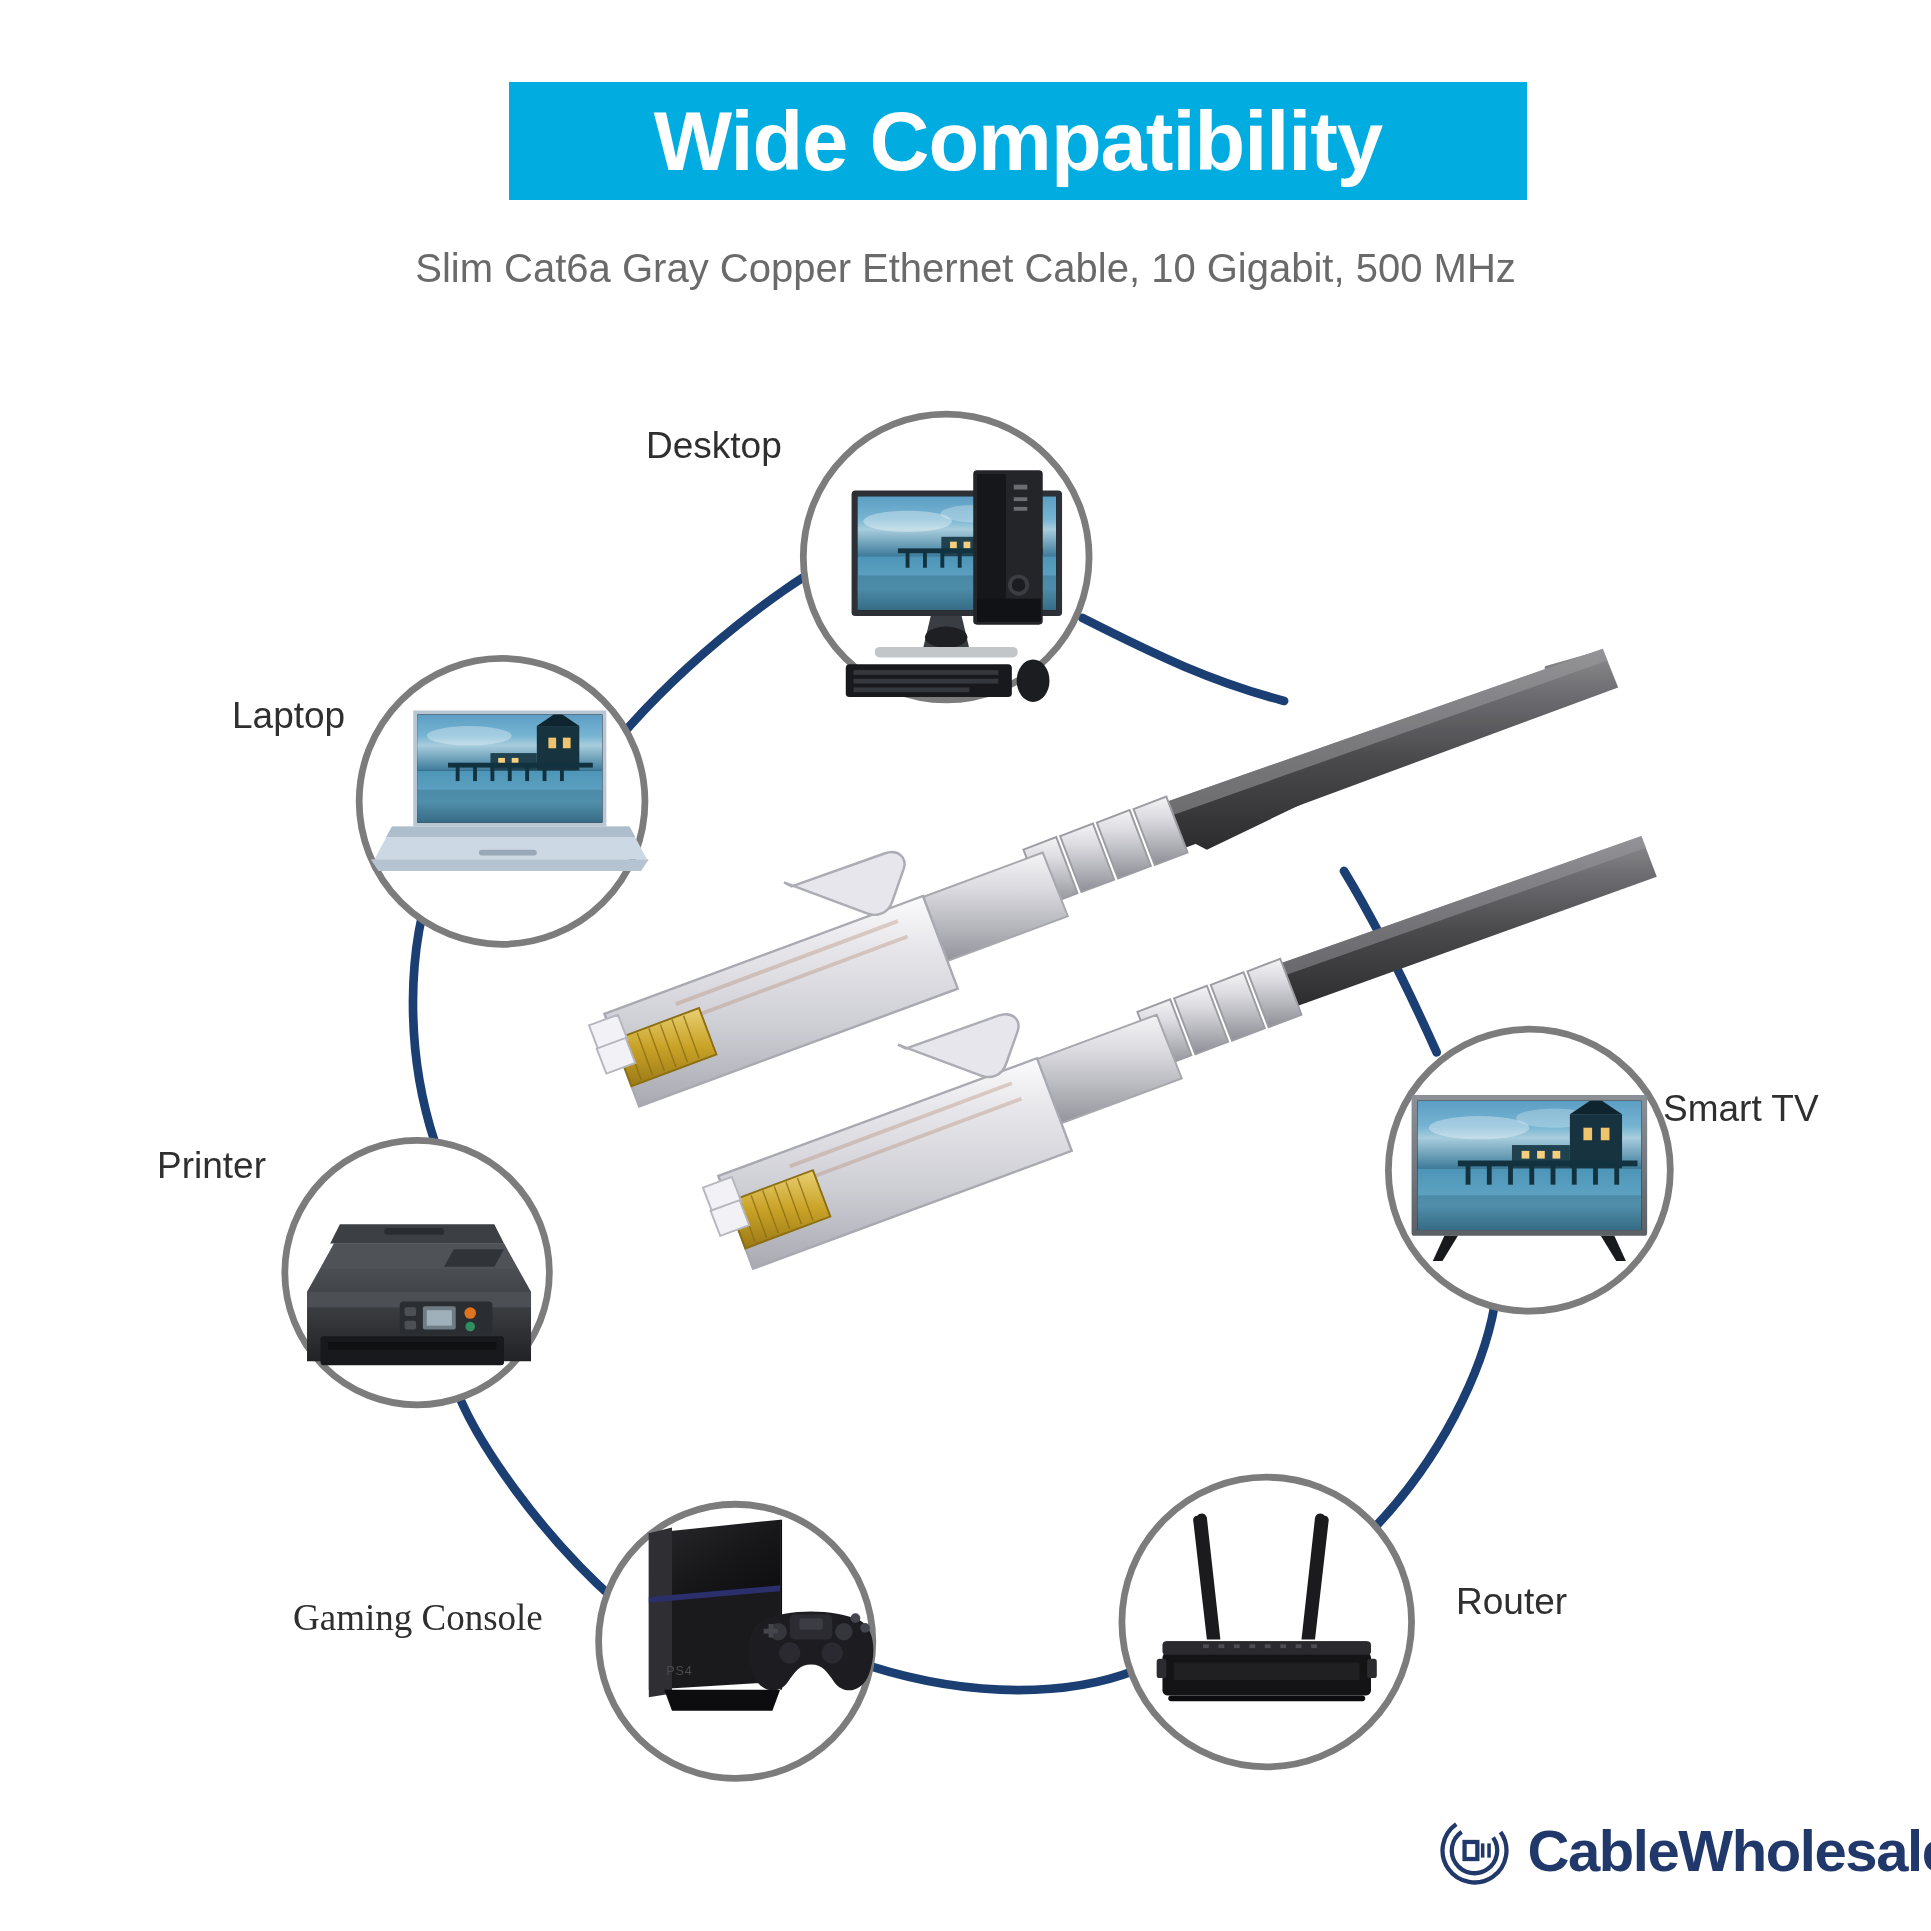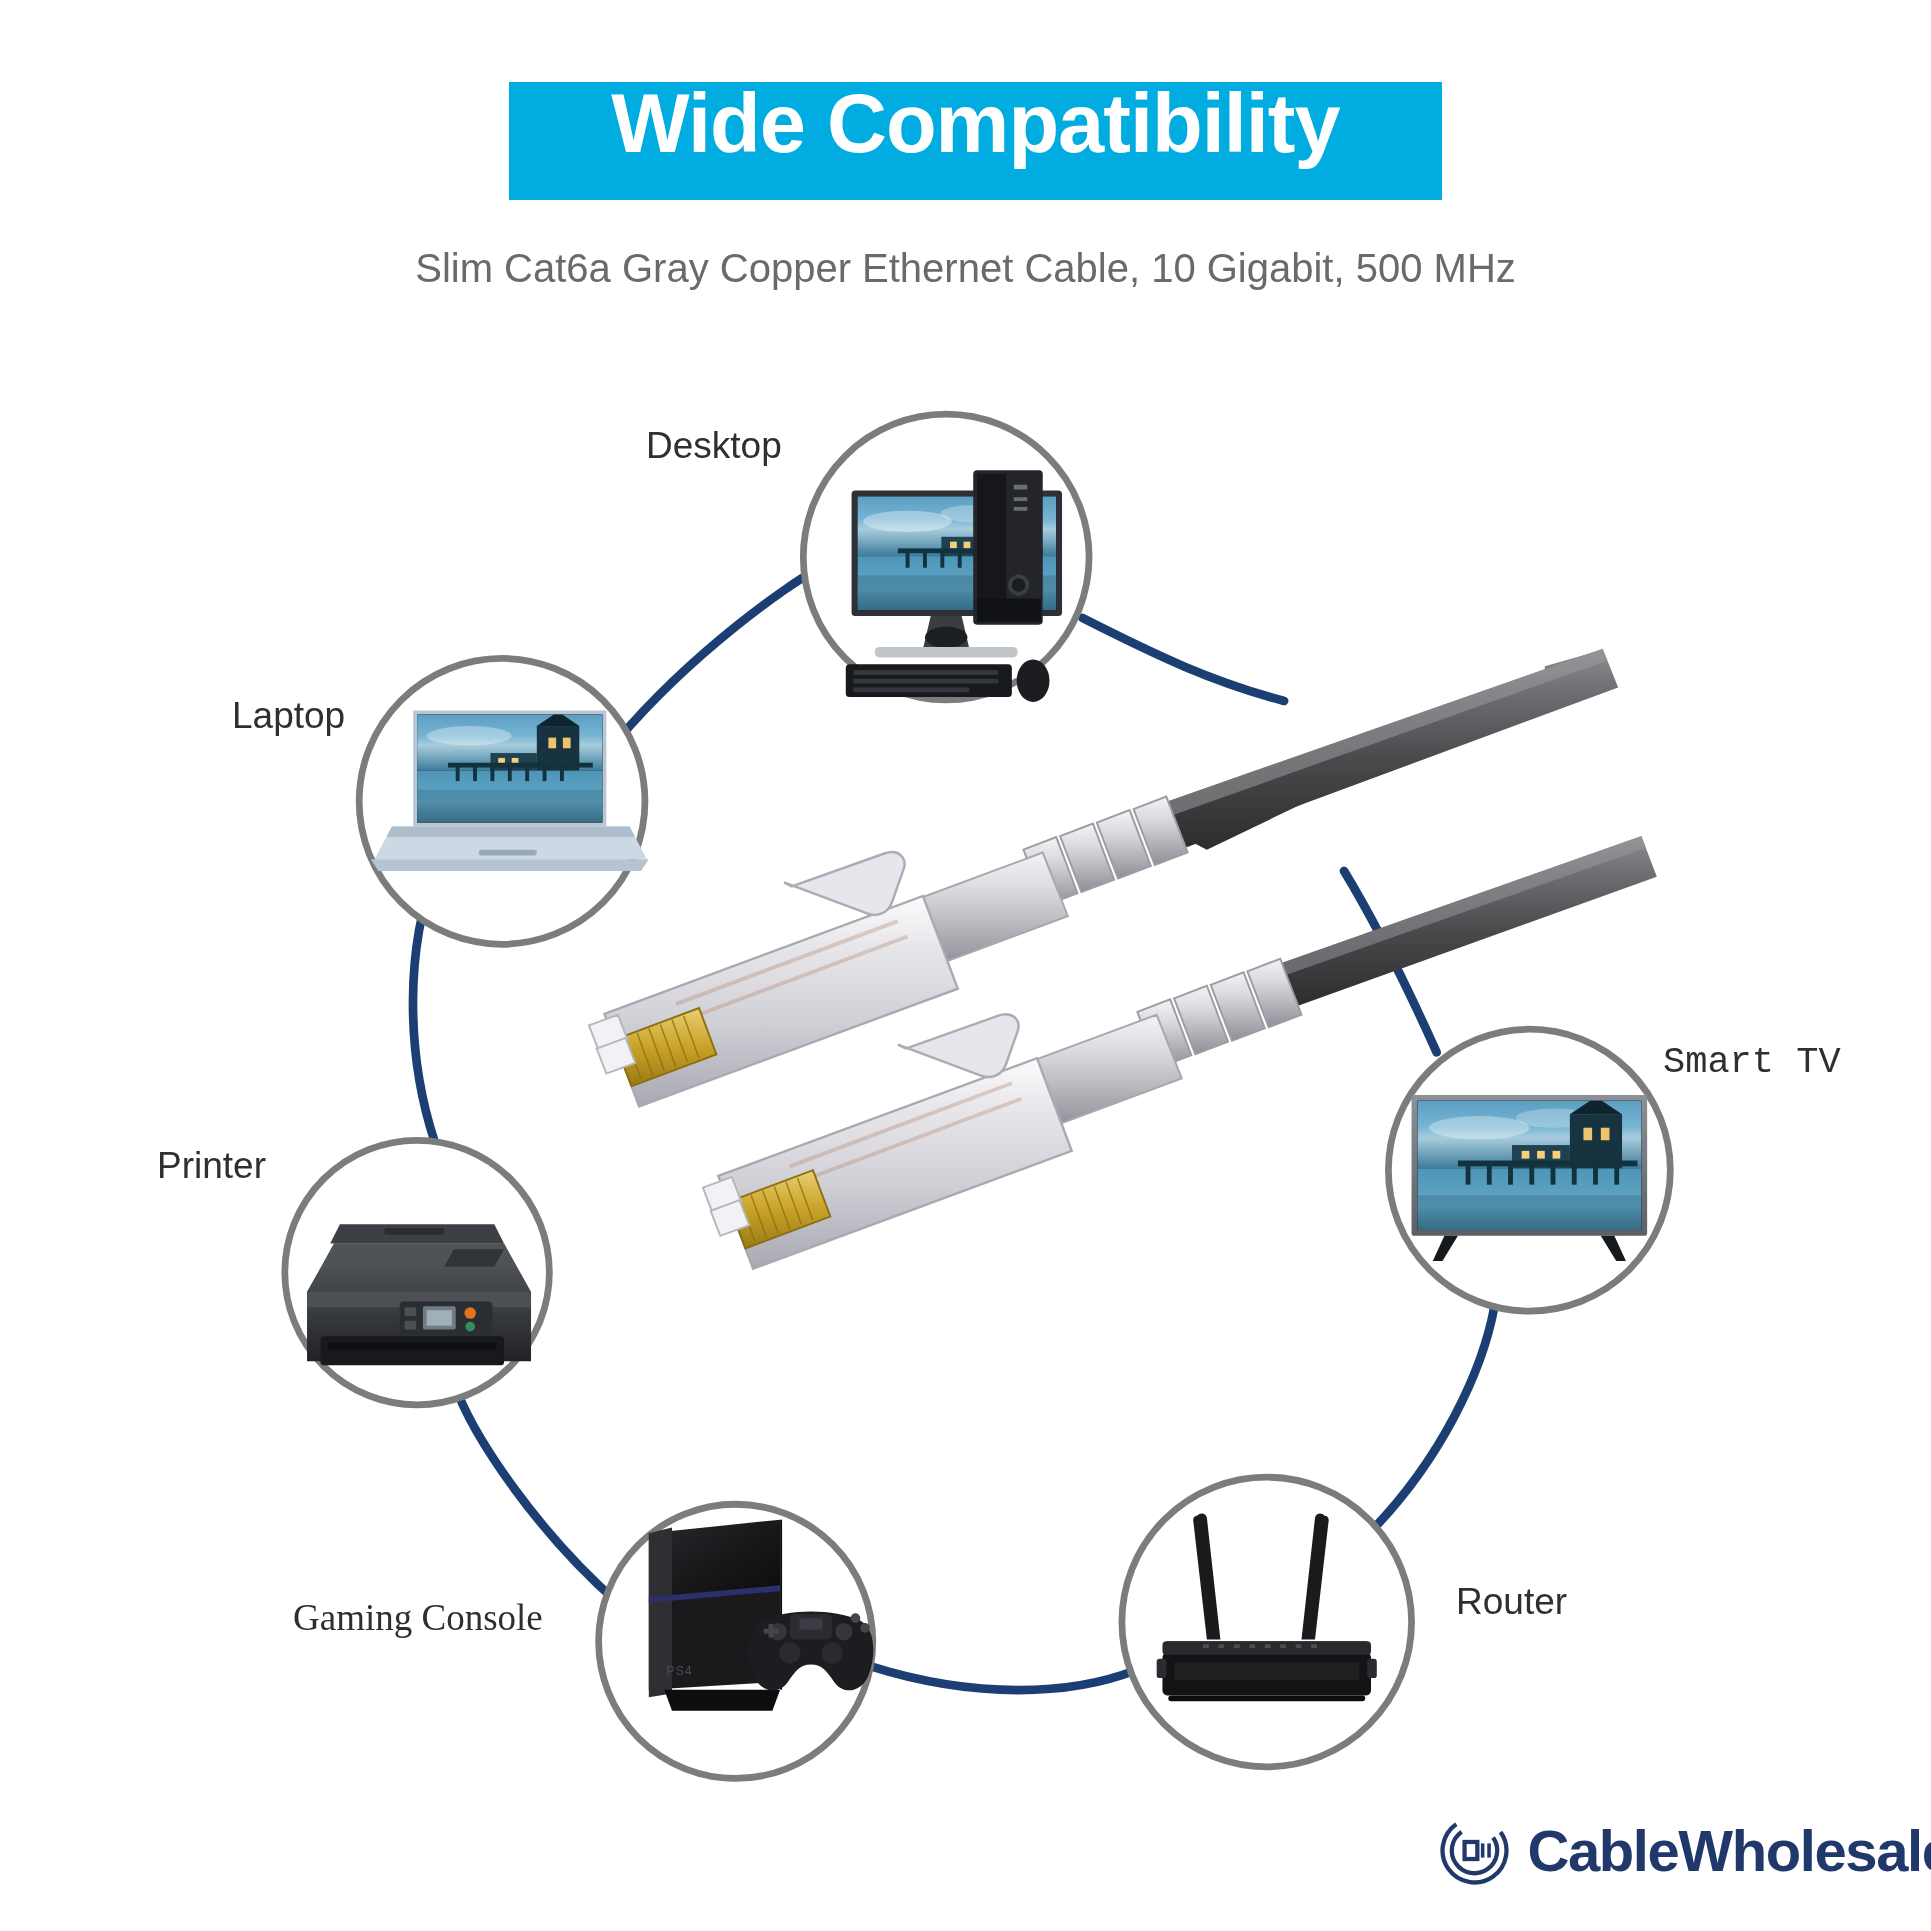--- a/index.html
+++ b/index.html
@@ -12,23 +12,23 @@
   #page {
     position: relative;
     width: 1931px; height: 1931px;
     background: #ffffff;
   }
 
   
   .banner {
     position: absolute;
     left: 509px; top: 82px;
-    width: 933px; height: 118px;
+    width: 1018px; height: 118px;
     background: #00ace0;
-    display: flex; align-items: flex-start; justify-content: center;
+    display: flex; align-items: center; justify-content: center;
   }
   .banner-title {
     color: #ffffff;
     font-size: 83px;
     font-weight: bold;
     letter-spacing: -1px;
     line-height: 1;
     white-space: nowrap;
     font-family: "Liberation Sans", sans-serif;
   }
@@ -56,21 +56,21 @@
     color: #2f2f2f;
     font-size: 37px;
     white-space: nowrap;
     font-family: "Liberation Sans", sans-serif;
   }
   .lbl-desktop { left: 646px;  top: 425px; }
   .lbl-laptop  { left: 232px;  top: 682px; margin-top: 13px; }
   .lbl-printer { left: 157px;  top: 1145px; }
   .lbl-gaming  { left: 293px;  top: 1596px; font-family: Liberation Serif, serif; }
   .lbl-router  { left: 1456px; top: 1581px; }
-  .lbl-smarttv { left: 1663px; top: 1041px; font-family: Liberation Mono, monospace; }
+  .lbl-smarttv { left: 1663px; top: 1088px; }
 
   
   .logo {
     position: absolute;
     left: 1439px; top: 1815px;
     display: flex; align-items: center; gap: 17.4px;
   }
   .logo-mark { width: 71px; height: 71px; }
   .logo-text {
     color: #21386b;

